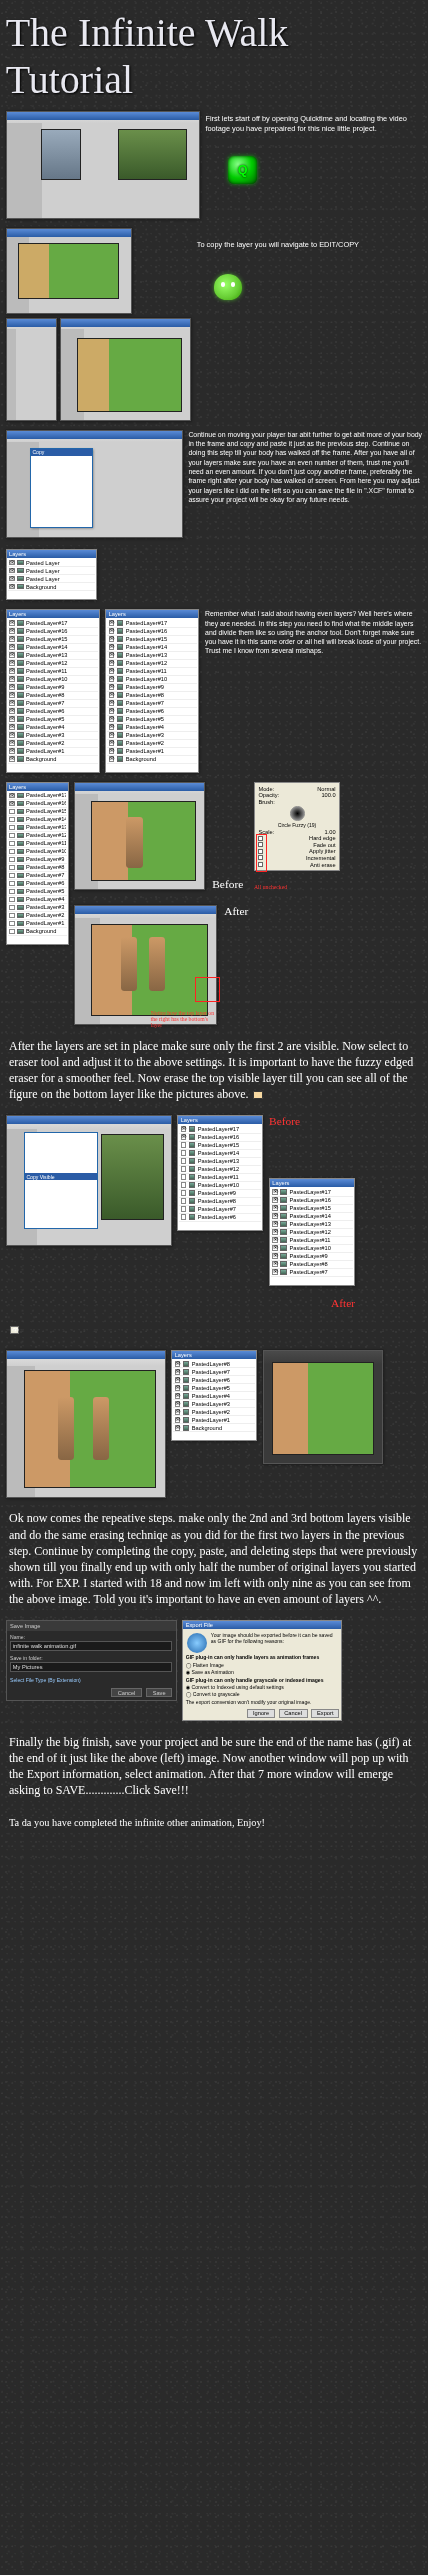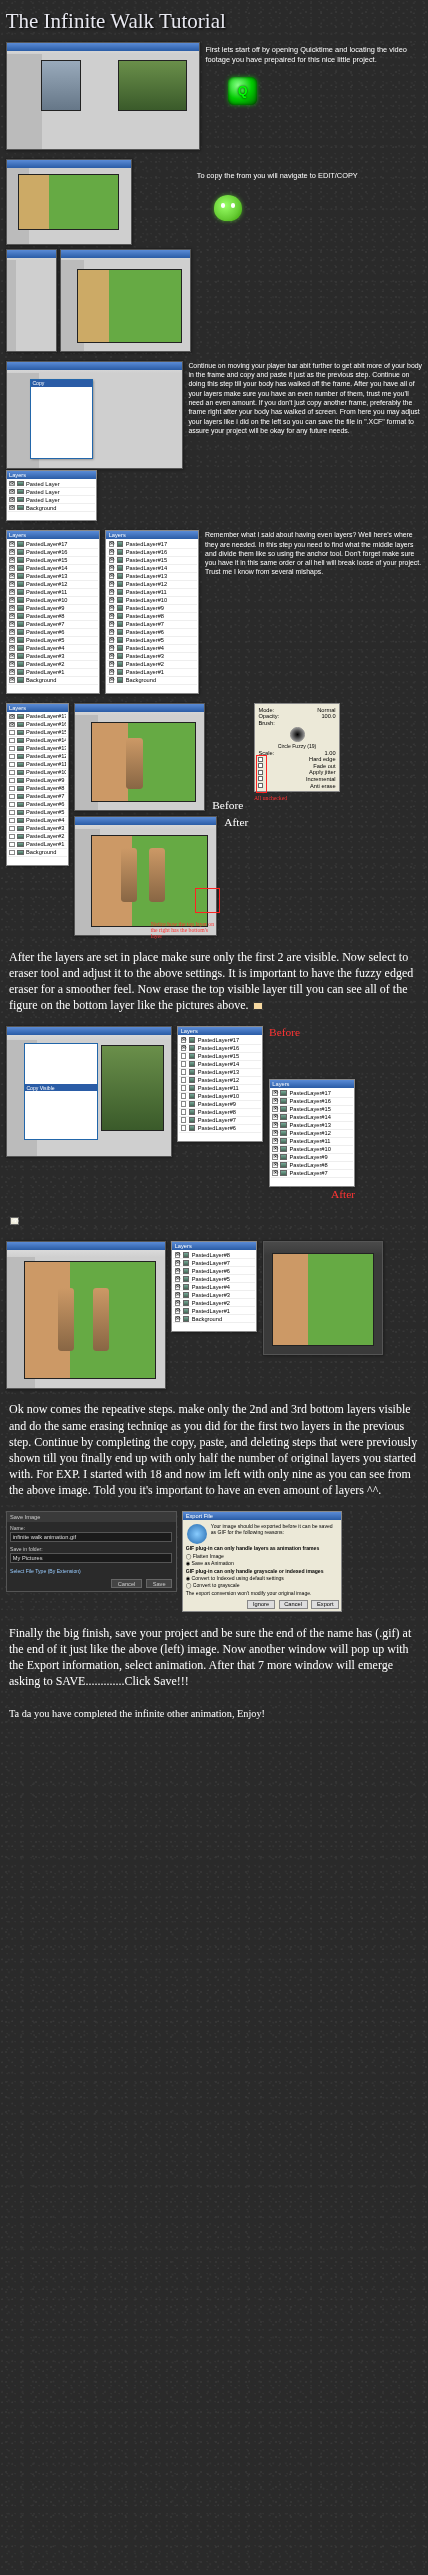--- a/index.html
+++ b/index.html
@@ -11,29 +11,29 @@
       radial-gradient(circle at 70% 60%, #353535 0.6px, transparent 1.1px),
       radial-gradient(circle at 40% 80%, #383838 0.6px, transparent 1.1px),
       radial-gradient(circle at 90% 20%, #333 0.6px, transparent 1.1px);
     background-size: 10.3px 10.3px, 12.6px 12.6px, 15px 15px, 8px 8px;
     font-family: "Comic Sans MS", "Comic Sans", cursive, sans-serif;
     color: #fff;
     padding-bottom: 23px;
   }
   h1.title {
     font-family: "Comic Sans MS", cursive;
-    font-size: 21px;
+    font-size: 40px;
     color: #e8e8f0;
     padding: 9px 5.7px 3.4px 5.7px;
     font-weight: normal;
     text-shadow: 1.1px 1.1px 2.3px #000;
   }
   .section { position: relative; width: 100%; }
   .row { display: flex; gap: 5.7px; padding: 4.6px 5.7px; align-items: flex-start; }
-  .col { display: flex; flex-direction: column; gap: 1px; }
+  .col { display: flex; flex-direction: column; gap: 11px; }
   .para { font-size: 7.4px; line-height: 1.35; color: #fff; }
   .para-sm { font-size: 6.9px; }
 
   
   .shot {
     background: #cfcfcf;
     border: 0.6px solid #555;
     box-shadow: 0 0 0 0.6px #222, 1.1px 1.1px 3.4px rgba(0,0,0,.6);
     position: relative;
     overflow: hidden;
@@ -214,21 +214,21 @@
         <div class="shot" style="width:51px;height:103px;">
           <div class="winbar"></div>
         </div>
         <div class="shot" style="width:131px;height:103px;">
           <div class="winbar"></div>
           <div class="inner-img" style="left:16px;top:19.4px;right:8px;bottom:8px;background:linear-gradient(90deg,#ca6 0 30%,#6a4 30% 100%);"></div>
         </div>
       </div>
     </div>
     <div class="col" style="flex:1;padding-top:5.7px;">
-      <div class="para" style="margin-top:5.7px;">To copy the from you will navigate to EDIT/COPY</div>
+      <div class="para" style="margin-top:5.7px;">To copy the layer you will navigate to EDIT/COPY</div>
       <div style="margin-top:13.7px;margin-left:17px;">
         <div class="gimp-icon"></div>
       </div>
     </div>
   </div>
 </div>
 
 <div class="section">
   <div class="row">
     <div class="col">

